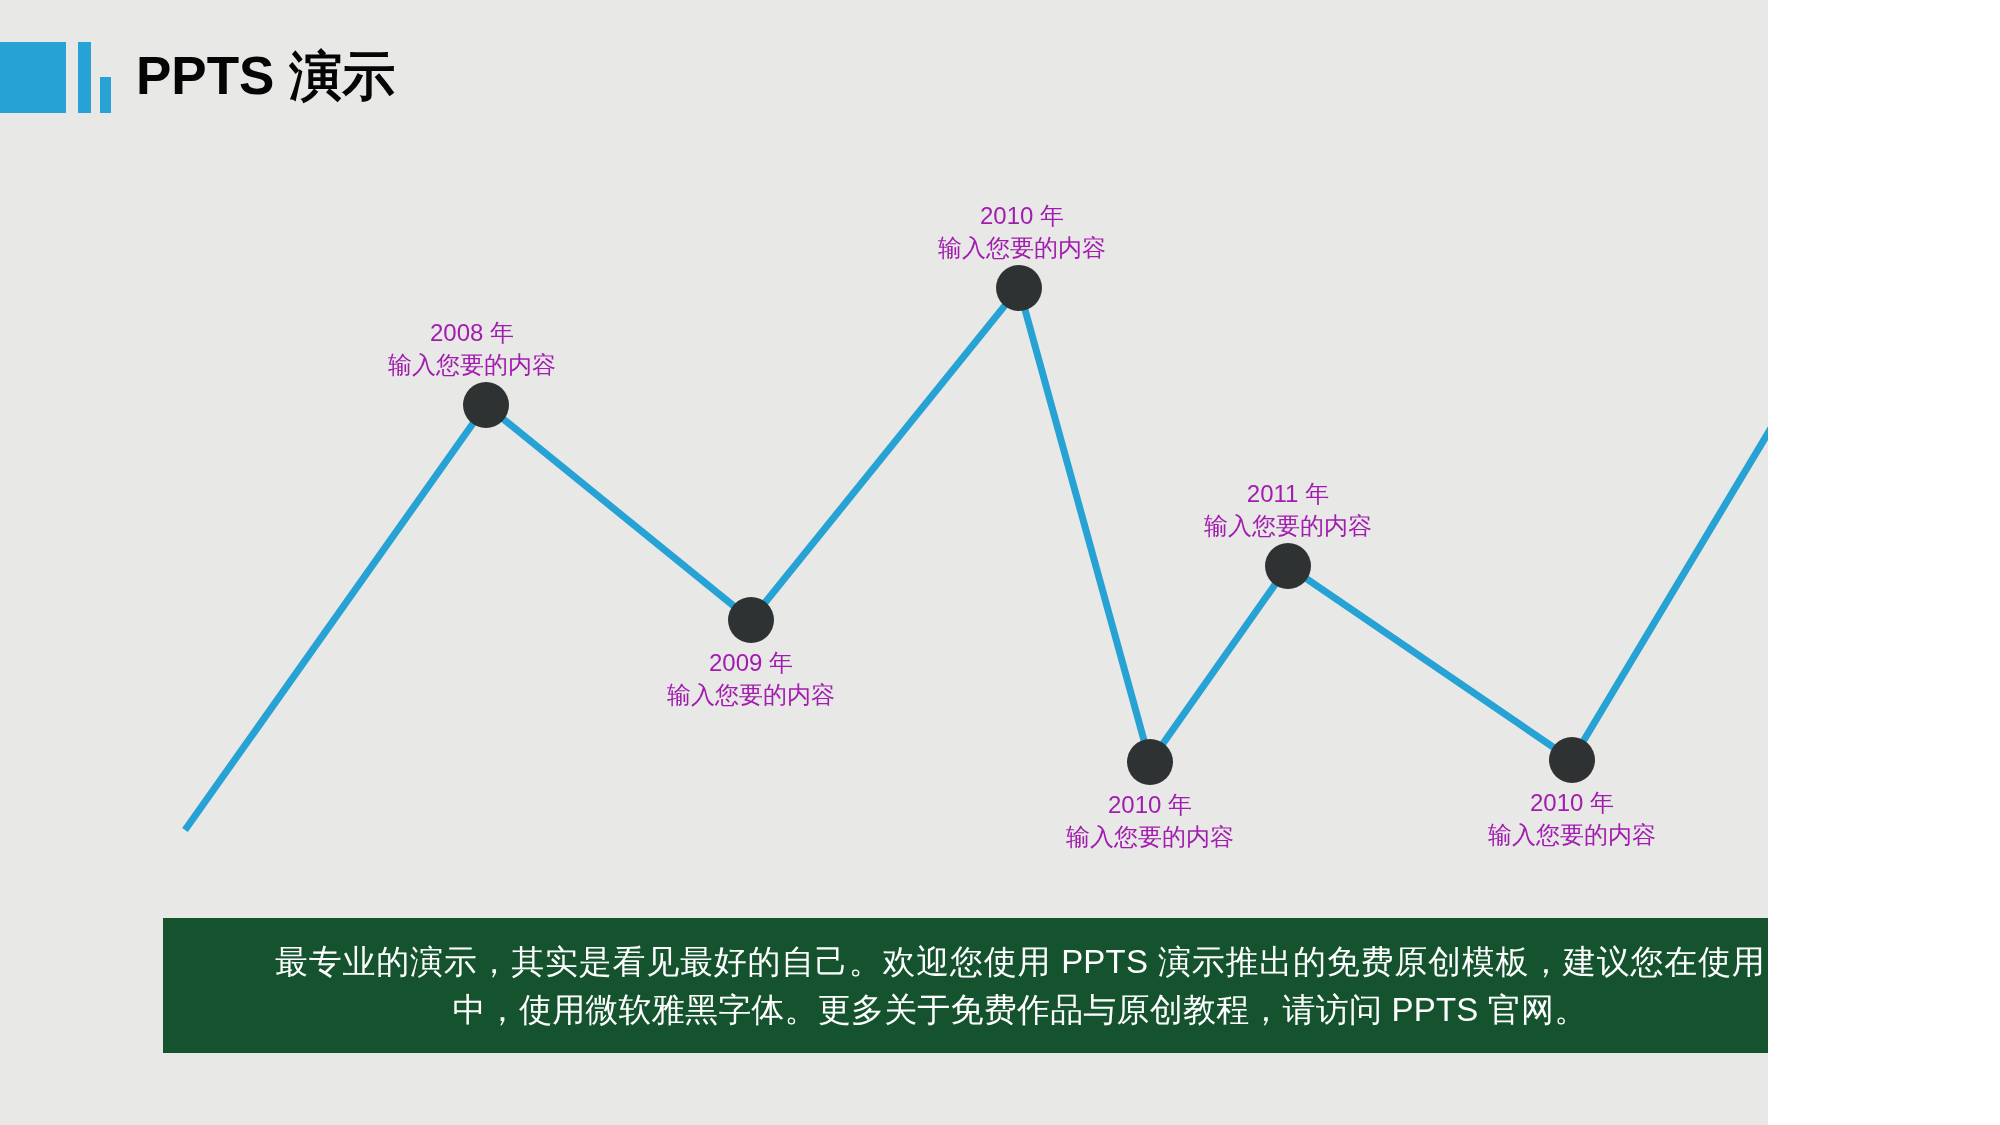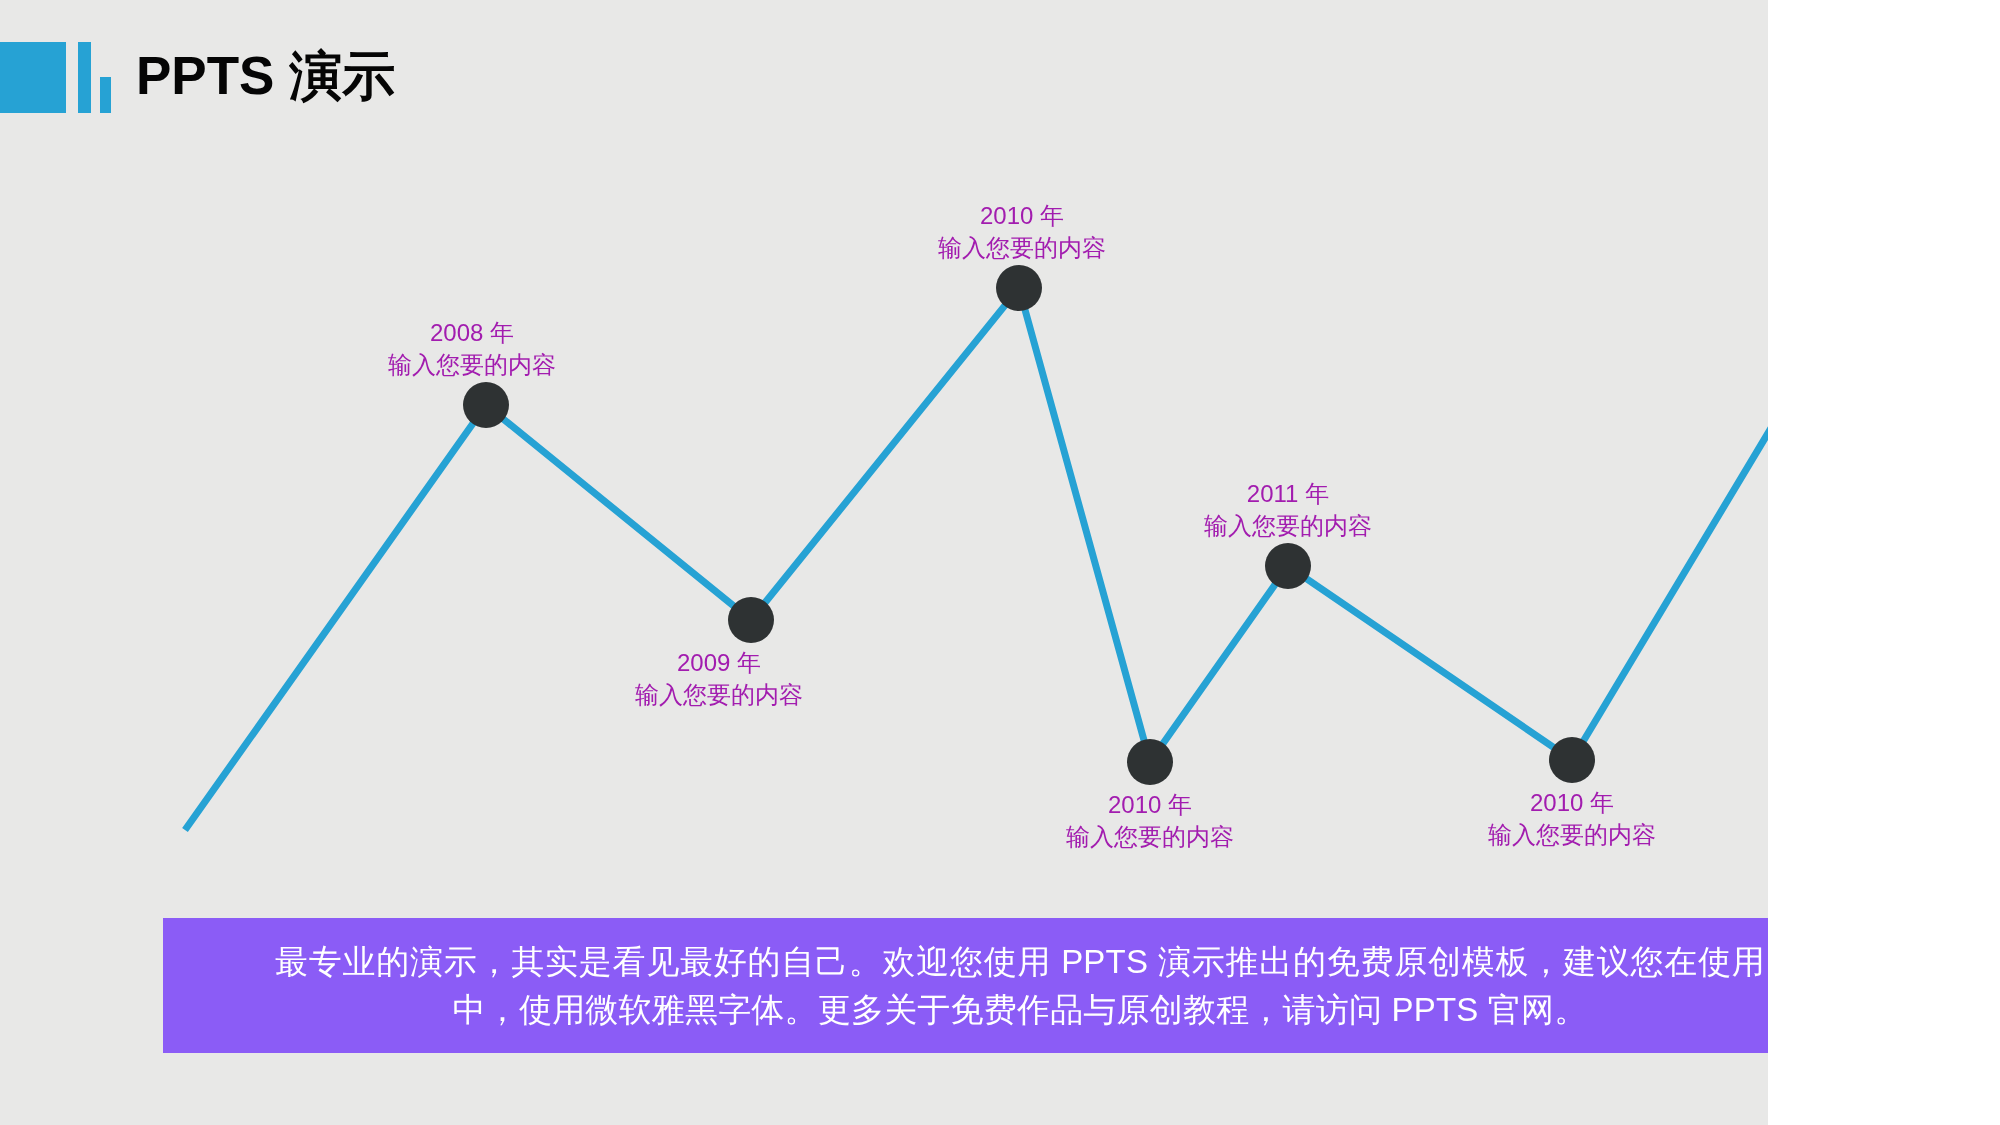--- a/index.html
+++ b/index.html
@@ -76,21 +76,21 @@
   .point-label .year  { display: block; }
   .point-label .desc  { display: block; }
 
   
   #footer-banner {
     position: absolute;
     left: 163px;
     top: 918px;
     width: 1711px;
     height: 135px;
-    background: #8b5cf6;
+    background: #14532d;
   }
   #footer-text {
     position: absolute;
     left: 112px;
     top: 20px;
     width: 1490px;
     color: #ffffff;
     font-size: 33px;
     line-height: 48px;
     text-align: justify;
@@ -121,21 +121,21 @@
           <circle cx="1150" cy="762" r="23" fill="#2e3233"></circle>
           <circle cx="1288" cy="566" r="23" fill="#2e3233"></circle>
           <circle cx="1572" cy="760" r="23" fill="#2e3233"></circle>
         </g>
     </svg>
     <div id="chart-labels">
         <div class="point-label" style="left: 472px; top: 317px;">
           <span class="year">2008 年</span>
           <span class="desc">输入您要的内容</span>
         </div>
-        <div class="point-label" style="left: 719px; top: 647px;">
+        <div class="point-label" style="left: 751px; top: 647px;">
           <span class="year">2009 年</span>
           <span class="desc">输入您要的内容</span>
         </div>
         <div class="point-label" style="left: 1022px; top: 200px;">
           <span class="year">2010 年</span>
           <span class="desc">输入您要的内容</span>
         </div>
         <div class="point-label" style="left: 1150px; top: 789px;">
           <span class="year">2010 年</span>
           <span class="desc">输入您要的内容</span>

